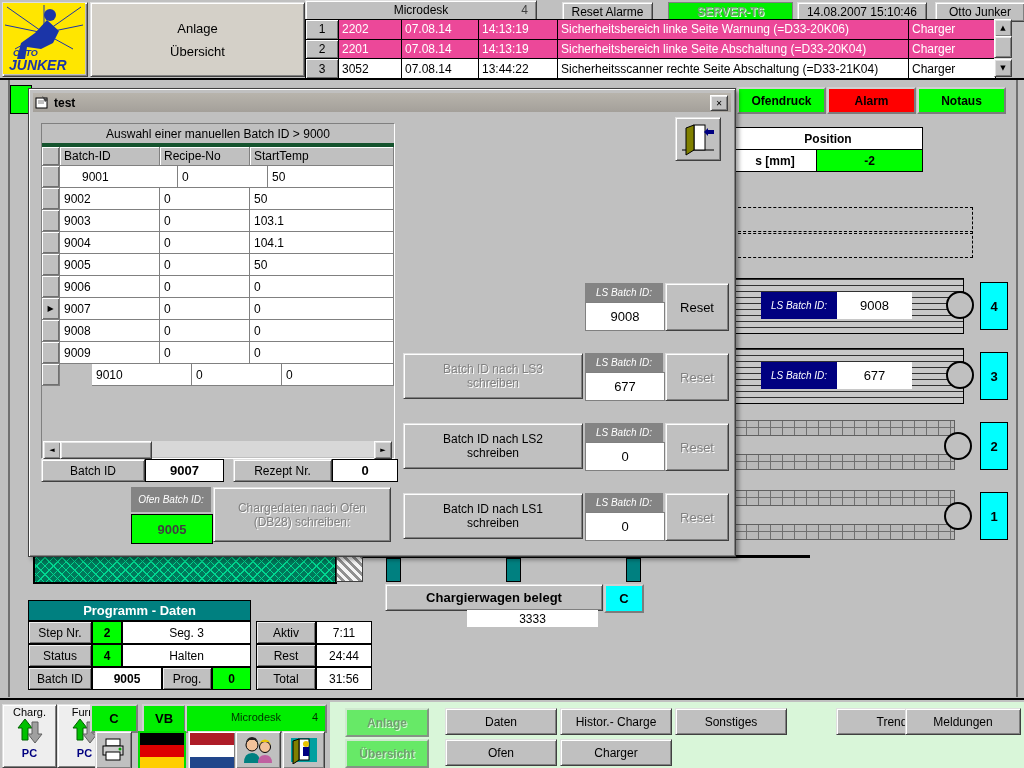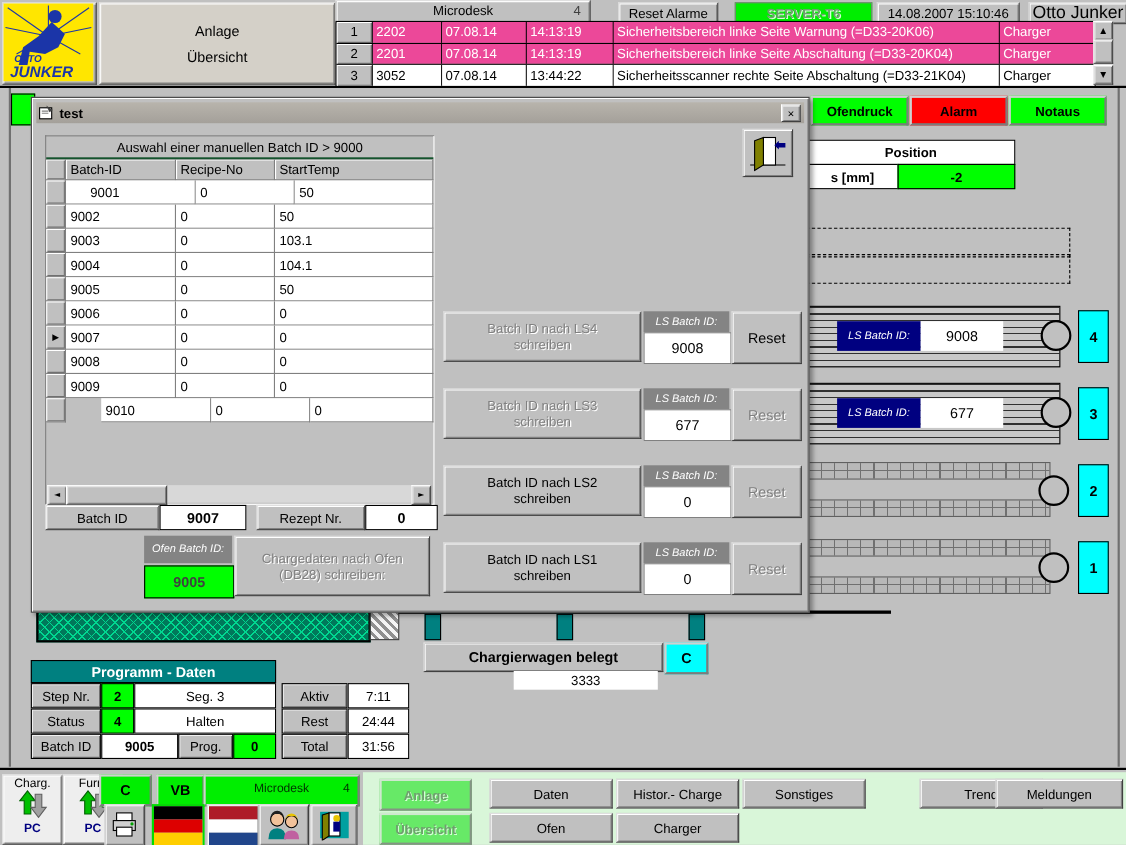--- a/index.html
+++ b/index.html
@@ -76,21 +76,21 @@
   </div>
 
   <div class="abs raised2" style="left:305px;top:0;width:230px;height:19px;">
     <span class="abs" style="left:0;right:0;text-align:center;top:2px;font-size:12px;">Microdesk</span>
     <span class="abs" style="right:8px;top:2px;font-size:12px;color:#404040;">4</span>
   </div>
 
   <div class="abs raised2 btn cc" style="left:562px;top:2px;width:89px;height:18px;font-size:12px;">Reset Alarme</div>
   <div class="abs cc embg" style="left:668px;top:2px;width:123px;height:18px;background:#00ee00;border:1px solid #808080;font-size:12px;">SERVER-T6</div>
   <div class="abs raised2 cc" style="left:797px;top:2px;width:128px;height:18px;font-size:12px;">14.08.2007 15:10:46</div>
-  <div class="abs raised2 btn cc" style="left:935px;top:2px;width:88px;height:18px;font-size:16px;text-align:right;">Otto Junker</div>
+  <div class="abs raised2 btn cc" style="left:935px;top:2px;width:88px;height:18px;font-size:12px;text-align:right;">Otto Junker</div>
 
   <div class="abs" style="left:305px;top:19px;width:689px;height:58px;border:1px solid #000;display:flex;flex-direction:column;">
     <div class="btn" style="flex:1;display:flex;">
       <div class="alarmcell numcell" style="width:26px;">1</div>
       <div class="alarmcell redrow" style="width:56px;">2202</div>
       <div class="alarmcell redrow" style="width:70px;">07.08.14</div>
       <div class="alarmcell redrow" style="width:72px;">14:13:19</div>
       <div class="alarmcell redrow" style="flex:1;">Sicherheitsbereich linke Seite Warnung  (=D33-20K06)</div>
       <div class="alarmcell redrow" style="width:80px;border-right:none;">Charger</div>
     </div>
@@ -209,21 +209,21 @@
       <rect x="1" y="3" width="11" height="10" fill="#fff" stroke="#000"></rect>
       <line x1="3" y1="6" x2="9" y2="6" stroke="#808080"></line>
         <line x1="3" y1="8" x2="9" y2="8" stroke="#808080"></line>
       <path d="M7 1 L13 5 L10 7 Z" fill="#404040"></path>
     </svg>
     <span style="font-weight:bold;font-size:12px;">test</span>
     <div class="raised cc btn ico" style="position:absolute;right:3px;top:2px;width:16px;height:14px;font-size:8px;font-weight:bold;">✕</div>
   </div>
 
   <div class="abs sunken" style="left:12px;top:34px;width:352px;height:334px;">
-    <div class="cc" style="height:19px;border-bottom:2px solid #14532d;font-size:12px;">Auswahl einer manuellen Batch ID &gt; 9000</div>
+    <div class="cc" style="height:19px;border-bottom:4px solid #14532d;font-size:12px;">Auswahl einer manuellen Batch ID &gt; 9000</div>
     <div style="display:flex;height:19px;">
       <div class="selcell" style="width:17px;"></div>
       <div class="thead" style="width:95px;">Batch-ID</div>
       <div class="thead" style="width:85px;">Recipe-No</div>
       <div class="thead" style="flex:1;">StartTemp</div>
     </div>
     <div style="display:flex;height:22px;">
       <div class="selcell" style="width:17px;"></div>
       <div class="tcell" style="width:95px;padding-left:22px;">9001</div>
       <div class="tcell" style="width:85px;">0</div>
@@ -302,21 +302,20 @@
 
   <div class="abs raised2 cc" style="left:12px;top:370px;width:102px;height:21px;font-size:12px;">Batch ID</div>
   <div class="abs cc bold whitebox" style="left:116px;top:370px;width:77px;height:21px;font-size:13px;">9007</div>
   <div class="abs raised2 cc" style="left:204px;top:370px;width:97px;height:21px;font-size:12px;">Rezept Nr.</div>
   <div class="abs cc bold whitebox" style="left:303px;top:370px;width:64px;height:21px;font-size:13px;">0</div>
 
   <div class="abs graylab cc" style="left:102px;top:398px;width:80px;height:25px;">Ofen Batch ID:</div>
   <div class="abs cc bold" style="left:102px;top:425px;width:80px;height:28px;background:#00ff00;border:1px solid #000;color:#404040;font-size:13px;">9005</div>
   <div class="abs raised2 btn cc dis" style="left:184px;top:398px;width:178px;height:55px;font-size:12px;text-align:center;padding:0 10px;box-sizing:border-box;">Chargedaten nach Ofen (DB28) schreiben:</div>
 
-  <div class="abs raised2 btn cc dis" style="left:374px;top:194px;width:180px;height:46px;font-size:12px;text-align:center;padding:0 20px;box-sizing:border-box;">Batch ID nach LS4 schreiben</div>
   <div class="abs graylab cc" style="left:556px;top:194px;width:78px;height:19px;">LS Batch ID:</div>
   <div class="abs cc" style="left:556px;top:213px;width:78px;height:27px;background:#fff;border:1px solid #808080;font-size:13px;">9008</div>
   <div class="abs raised2 btn cc" style="left:636px;top:194px;width:62px;height:46px;font-size:13px;">Reset</div>
 
   <div class="abs raised2 btn cc dis" style="left:374px;top:264px;width:180px;height:46px;font-size:12px;text-align:center;padding:0 20px;box-sizing:border-box;">Batch ID nach LS3 schreiben</div>
   <div class="abs graylab cc" style="left:556px;top:264px;width:78px;height:19px;">LS Batch ID:</div>
   <div class="abs cc" style="left:556px;top:283px;width:78px;height:27px;background:#fff;border:1px solid #808080;font-size:13px;">677</div>
   <div class="abs raised2 btn cc dis" style="left:636px;top:264px;width:62px;height:46px;font-size:13px;">Reset</div>
 
   <div class="abs raised2 btn cc" style="left:374px;top:334px;width:180px;height:46px;font-size:12px;text-align:center;padding:0 20px;box-sizing:border-box;">Batch ID nach LS2 schreiben</div>

